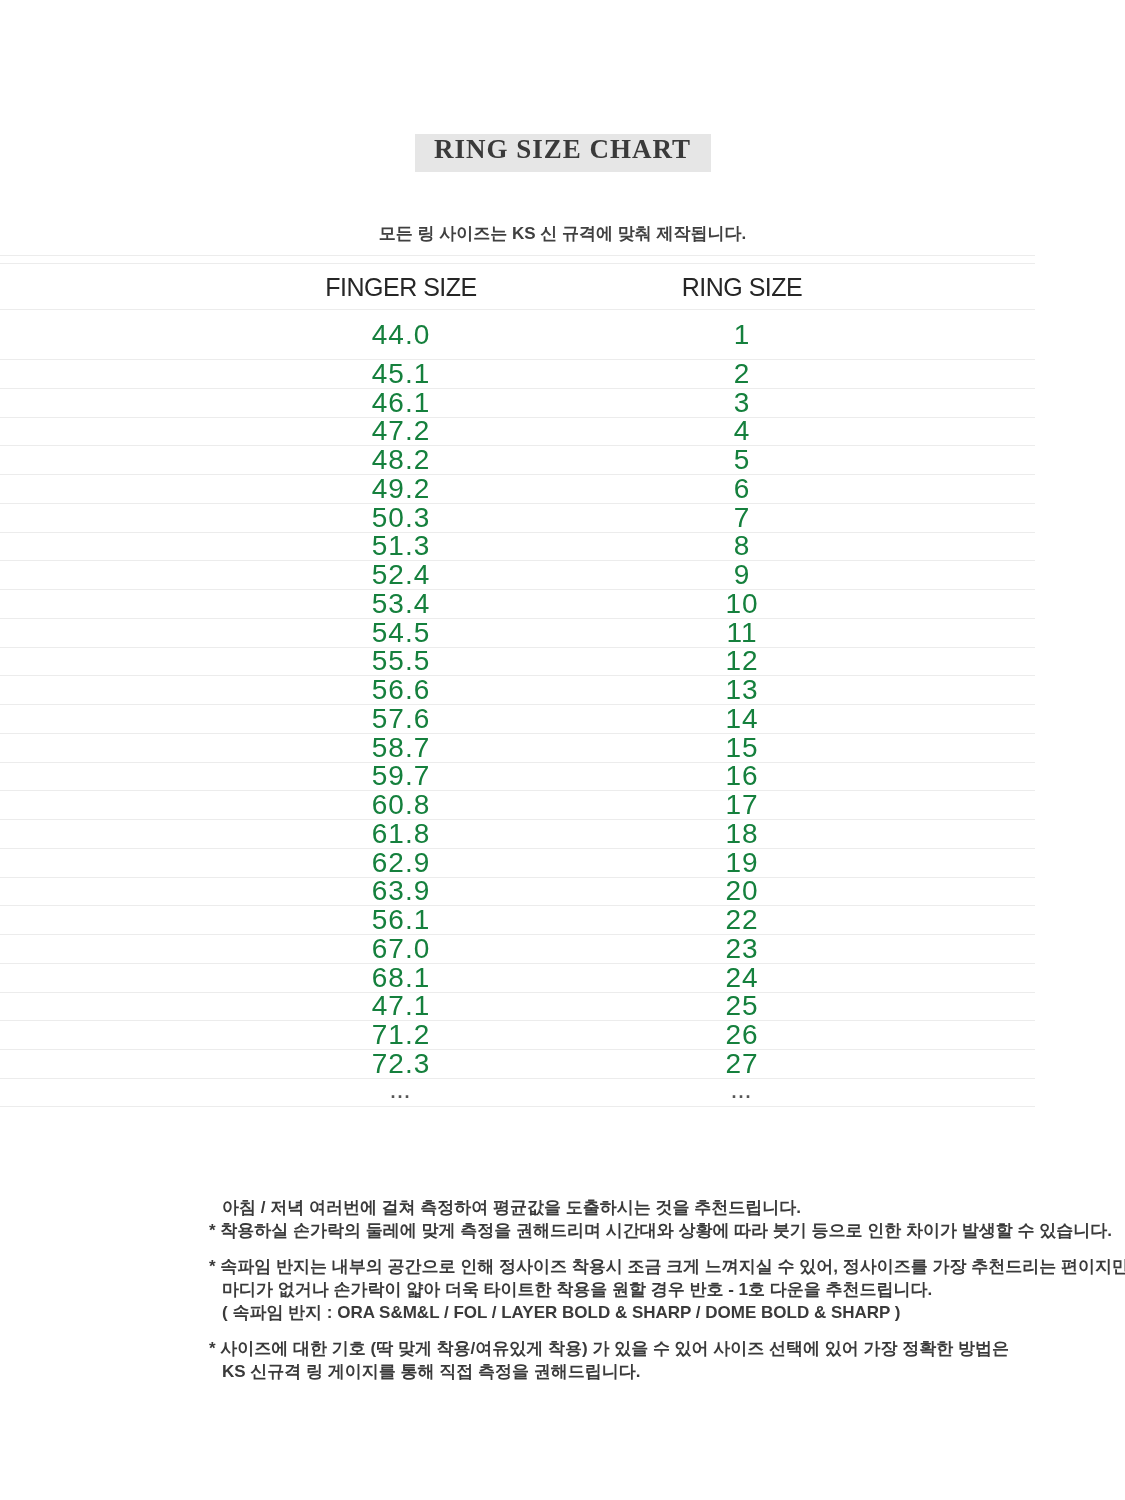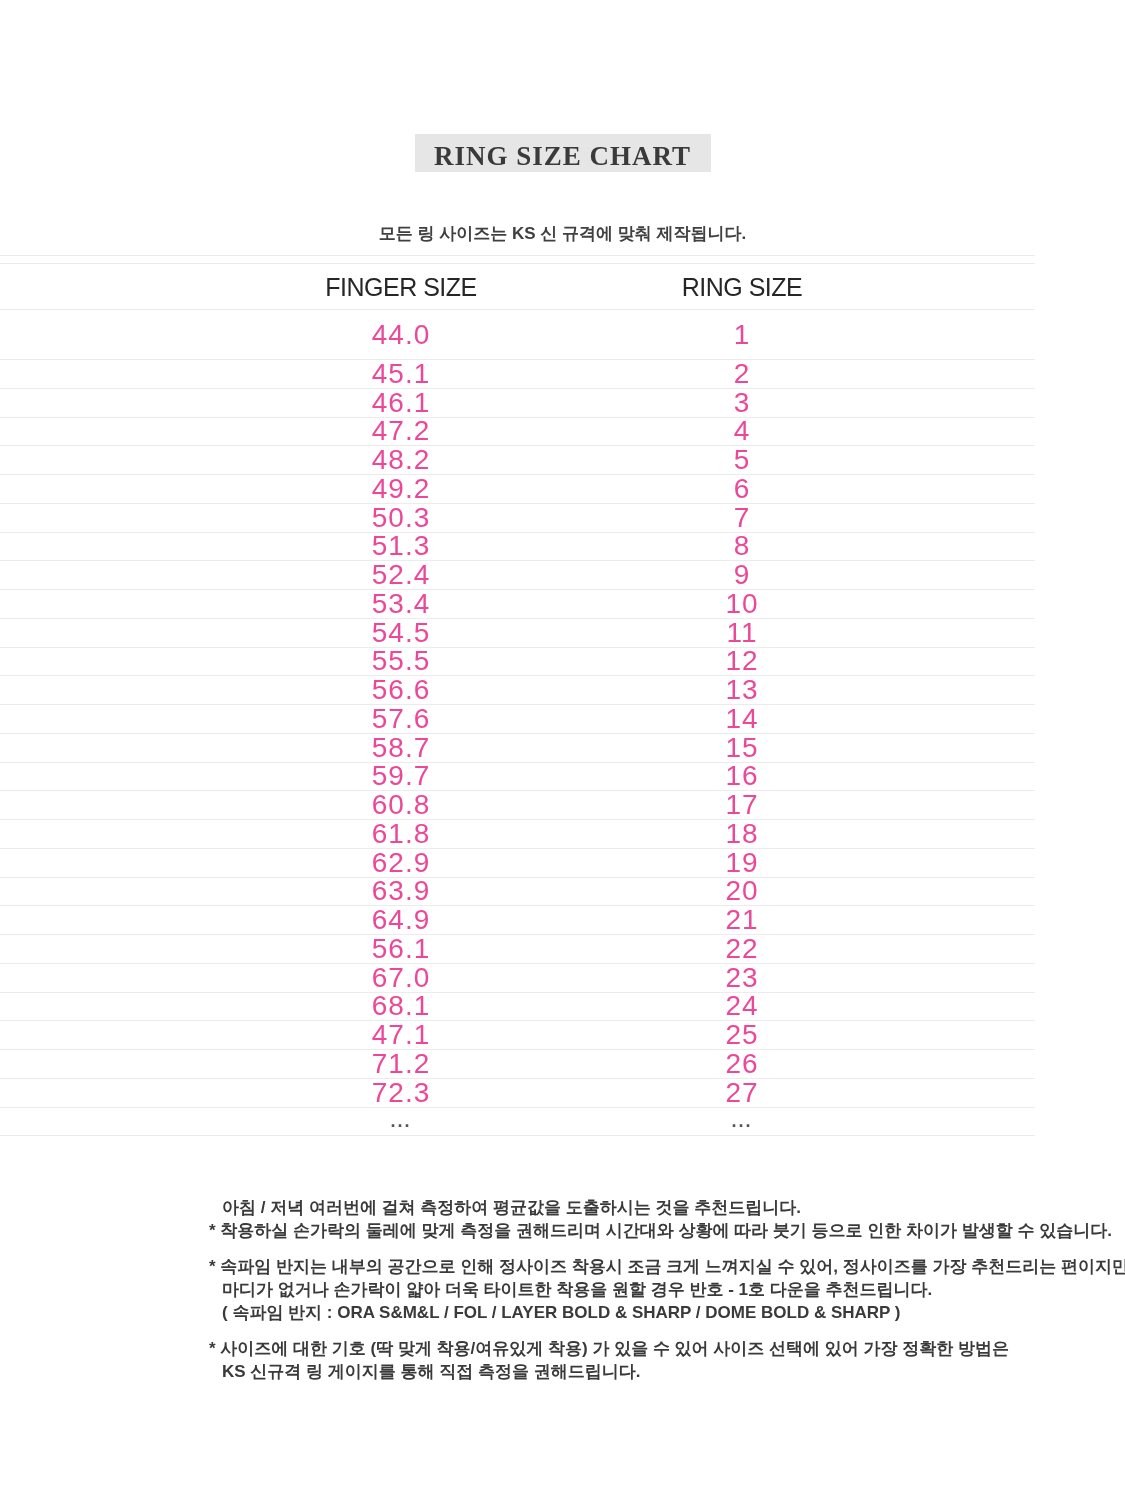--- a/index.html
+++ b/index.html
@@ -6,21 +6,21 @@
   .page {
     position:relative; width:1125px; height:1500px; margin:0 auto;
     background:#ffffff; overflow:hidden;
     font-family:"Liberation Sans", sans-serif;
   }
 
   
   .title-box {
     position:absolute; top:134px; left:50%; transform:translateX(-50%);
     width:296px; height:38px; background:#e6e6e6;
-    display:flex; align-items:flex-end; justify-content:center;
+    display:flex; align-items:flex-start; justify-content:center;
   }
   .title-box h1 {
     margin:0; font-family:"Liberation Serif", serif;
     font-size:27px; font-weight:600; color:#3a3a3a; letter-spacing:1px;
     white-space:nowrap;
   }
 
   
   .subtitle {
     position:absolute; top:222px; left:0; width:100%; margin:0;
@@ -34,21 +34,21 @@
   .thead {
     height:47px; border-top:1px solid #ececec;
     font-size:25px; font-weight:500; color:#262626; letter-spacing:-0.5px;
   }
   .cell {
     position:absolute; top:50%; transform:translateY(-50%);
     text-align:center; white-space:nowrap;
   }
   .cell.finger { left:0; width:802px; }
   .cell.ring  { left:560px; width:364px; }
-  .data-row { height:28.75px; font-size:28px; font-weight:400; color:#ec4899; letter-spacing:1px; }
+  .data-row { height:28.75px; font-size:28px; font-weight:400; color:#15803d; letter-spacing:1px; }
   .data-row.first { height:50px; }
   .ellipsis-row { height:28px; font-size:18px; font-weight:700; color:#565656; letter-spacing:2px; }
 
   
   .notes {
     position:absolute; left:209px; top:1196px; width:760px;
     color:#3a3a3a; font-size:17px; font-weight:600;
   }
   .note { margin:0 0 13px 0; }
   .note .line { line-height:23px; white-space:nowrap; }
@@ -147,24 +147,20 @@
         </div>
         <div class="row data-row">
           <span class="cell finger">62.9</span>
           <span class="cell ring">19</span>
         </div>
         <div class="row data-row">
           <span class="cell finger">63.9</span>
           <span class="cell ring">20</span>
         </div>
         <div class="row data-row">
-          <span class="cell finger">64.9</span>
-          <span class="cell ring">21</span>
-        </div>
-        <div class="row data-row">
           <span class="cell finger">56.1</span>
           <span class="cell ring">22</span>
         </div>
         <div class="row data-row">
           <span class="cell finger">67.0</span>
           <span class="cell ring">23</span>
         </div>
         <div class="row data-row">
           <span class="cell finger">68.1</span>
           <span class="cell ring">24</span>

